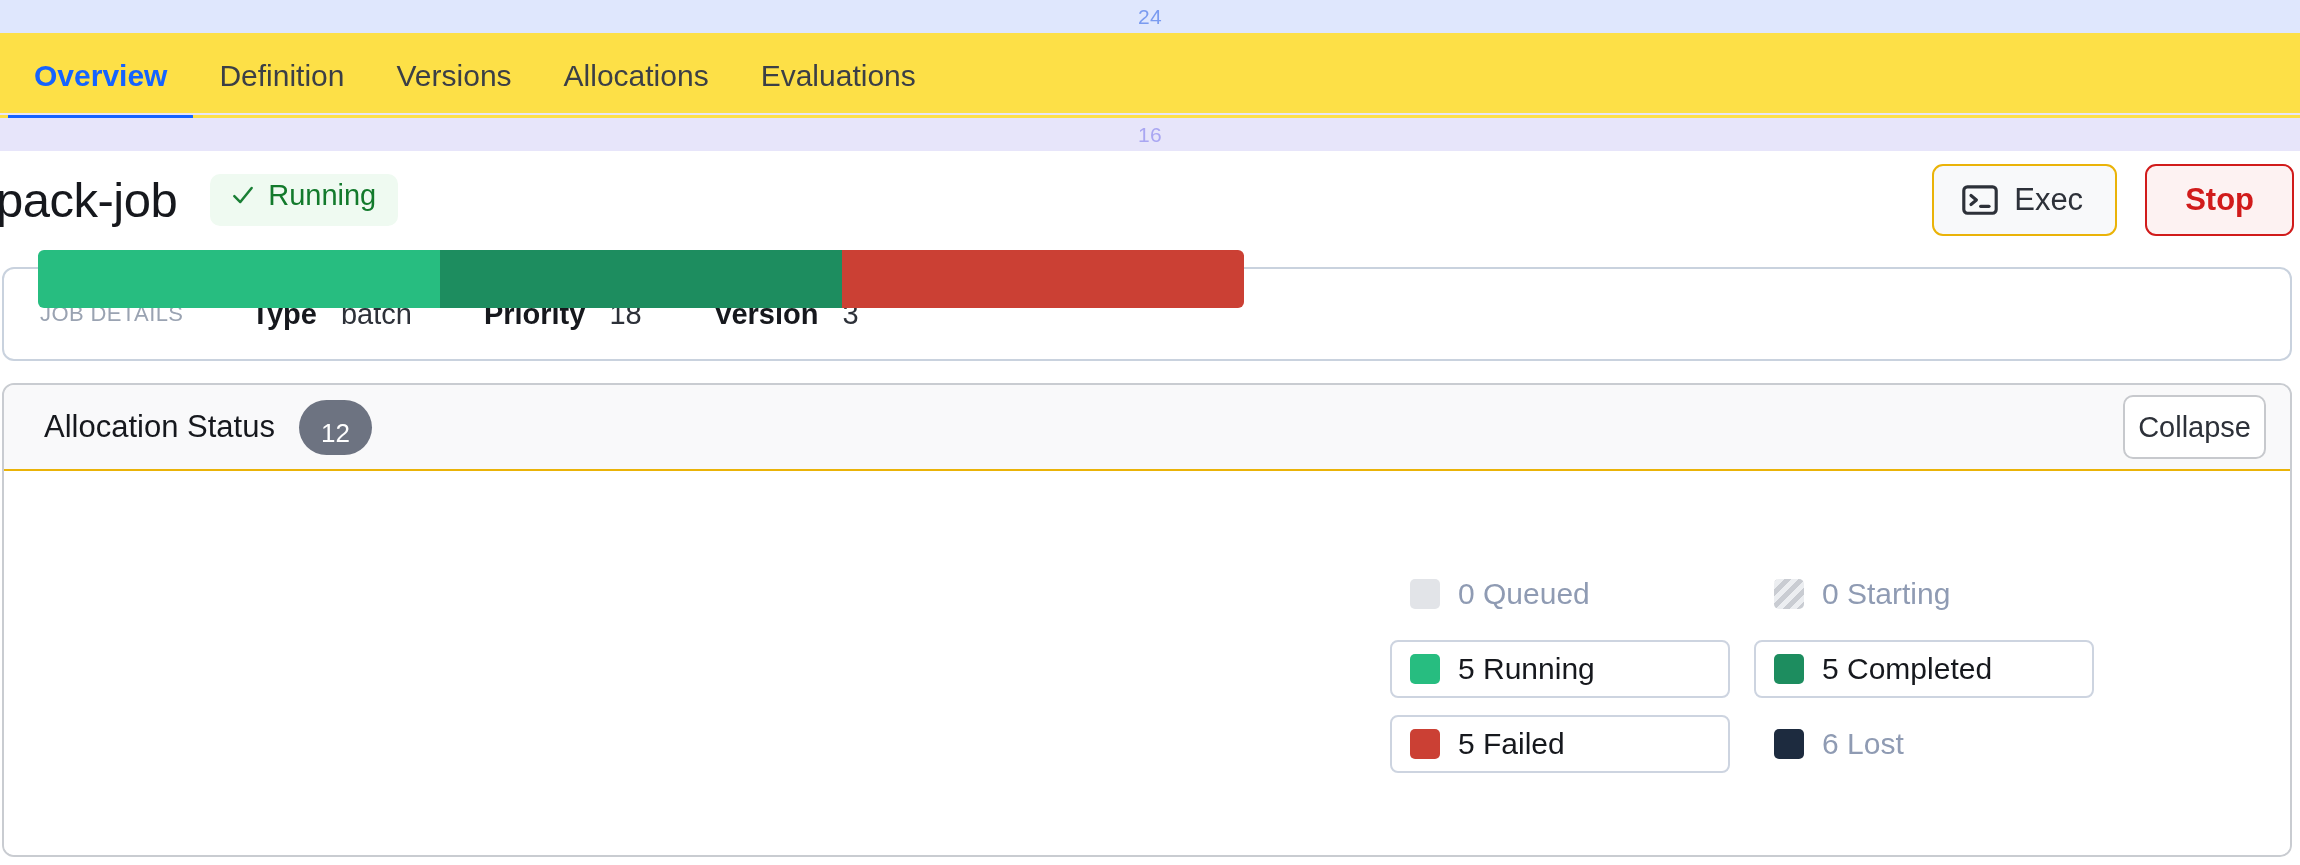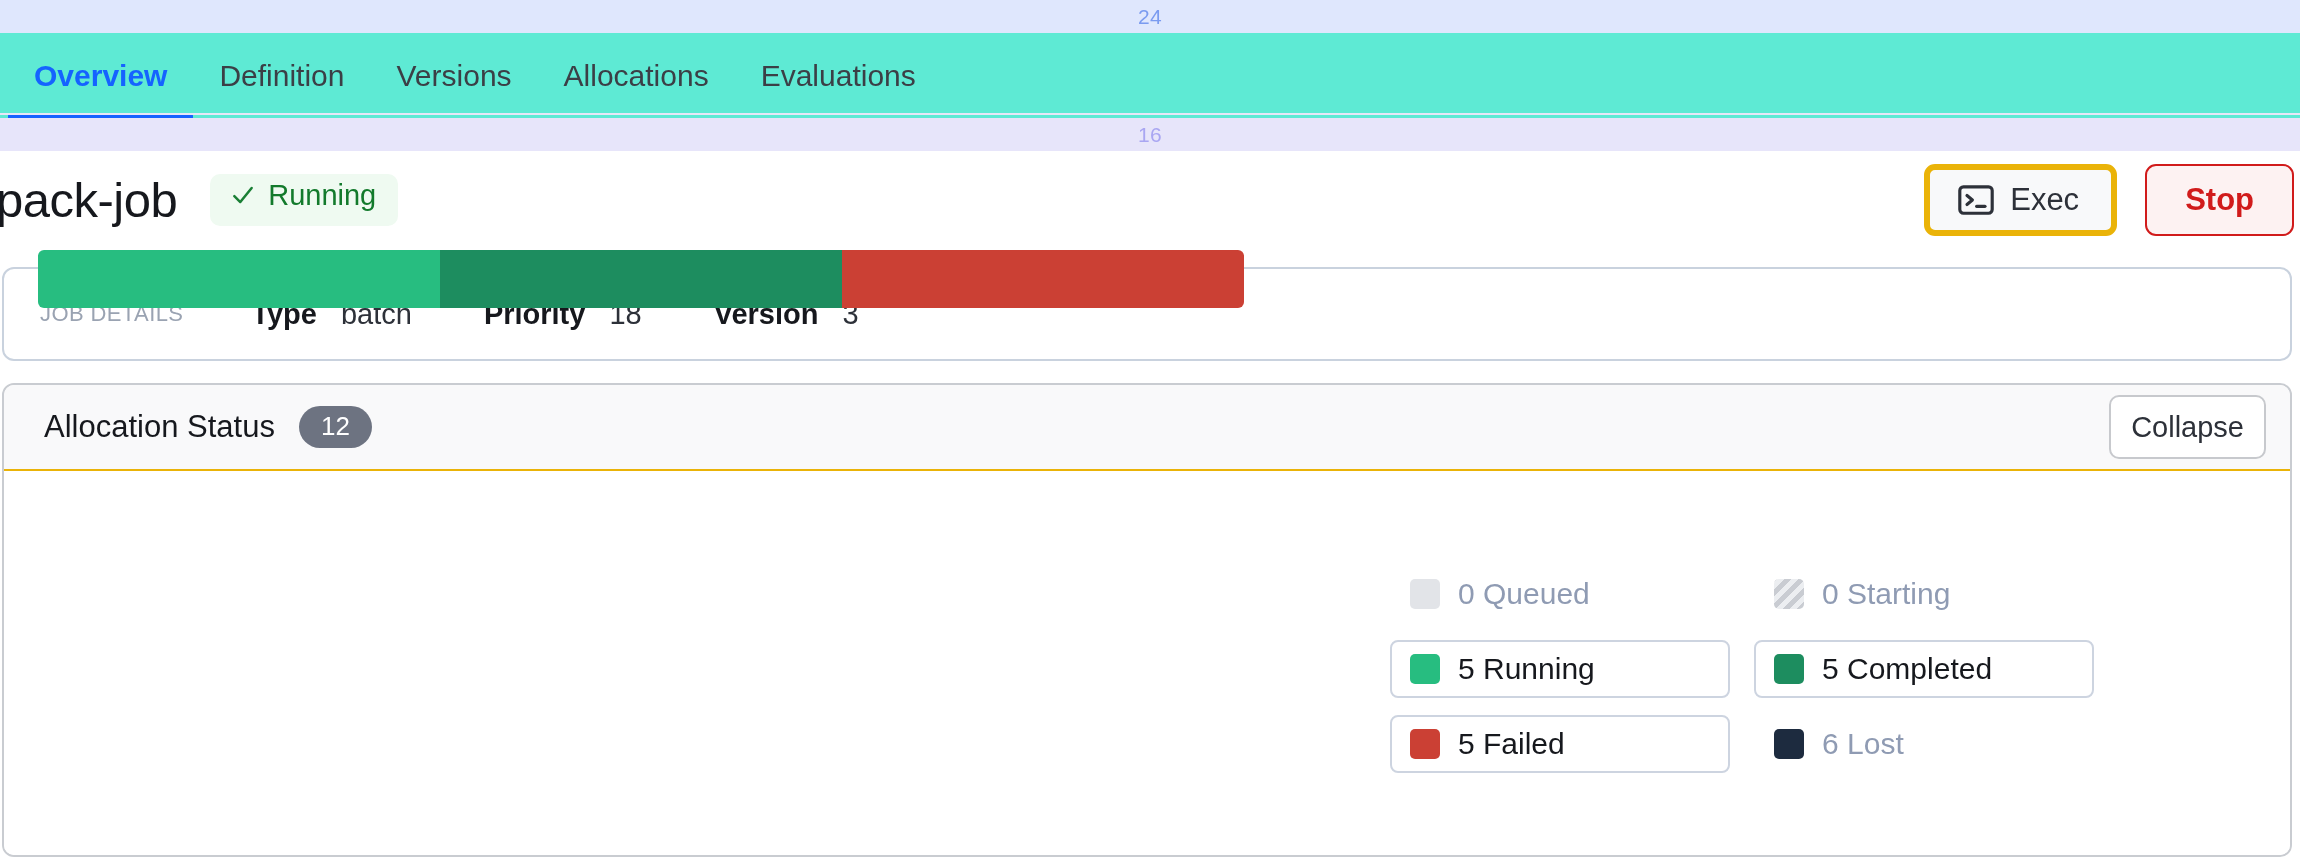--- a/index.html
+++ b/index.html
@@ -48,21 +48,21 @@
   }
   .band-mid .spacer-label { color: #a9a6f2; }
 
   
   .tabbar {
     position: absolute;
     top: 33px;
     left: 0;
     width: 2300px;
     height: 85px;
-    background: #5eead4;
+    background: #fde047;
     display: flex;
     align-items: flex-start;
     padding-left: 8px;
   }
   .tab {
     position: relative;
     height: 85px;
     display: flex;
     align-items: center;
     padding: 0 26px;
@@ -143,21 +143,21 @@
     justify-content: center;
     gap: 16px;
     height: 72px;
     border-radius: 11px;
     font-size: 31px;
     cursor: pointer;
     white-space: nowrap;
   }
   .btn-exec {
     background: #f8f9fa;
-    border: 6px solid #eab308;
+    border: 2px solid #eab308;
     color: #2d3139;
     padding: 0 32px 0 28px;
   }
   .btn-exec .term-icon { width: 36px; height: 30px; display: block; }
   .btn-stop {
     background: #fdf2f2;
     border: 2px solid #d11b1b;
     color: #d11b1b;
     padding: 0 38px;
     margin-right: -6px;
@@ -217,30 +217,30 @@
     font-size: 31px;
     color: #16181d;
     white-space: nowrap;
   }
   .count-pill {
     margin-left: 24px;
     background: #6d7381;
     color: #ffffff;
     border-radius: 999px;
     font-size: 26px;
-    padding: 7px 22px 9px;
+    padding: 20px 22px 9px;
     line-height: 1;
   }
   .btn-collapse {
     margin-left: auto;
     background: #ffffff;
     border: 2px solid #c7c9cd;
     border-radius: 10px;
     height: 64px;
-    padding: 0 20px;
+    padding: 0 13px;
     font-size: 29px;
     color: #2d3139;
     display: inline-flex;
     align-items: center;
     cursor: pointer;
   }
   .alloc-body {
     position: relative;
     height: 386px;
     background: #ffffff;

